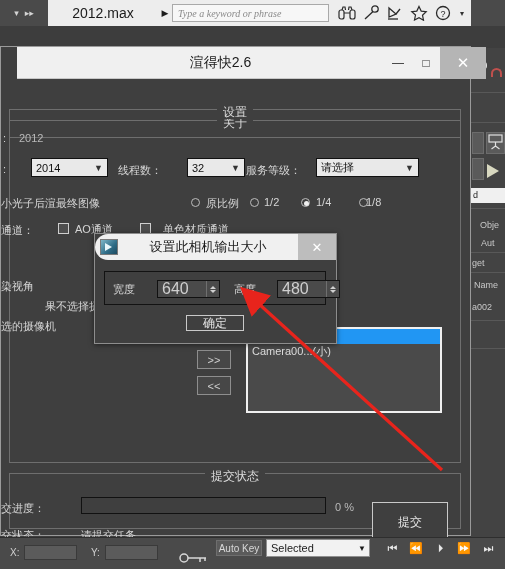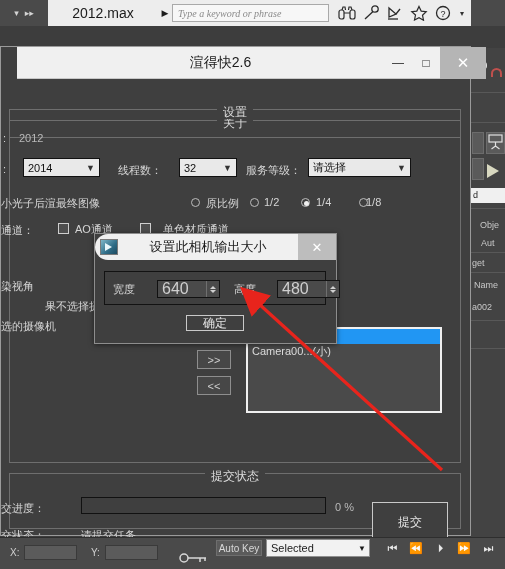--- a/index.html
+++ b/index.html
@@ -96,21 +96,21 @@
   .group-cap {
     position:absolute; top:-8px; left:0; width:100%; text-align:center;
   }
   .group-cap span { background:#3f3f3f; color:#dcdcdc; font-size:12px; padding:0 6px; }
 
   .lbl { position:absolute; color:#d5d5d5; font-size:11px; white-space:nowrap; }
   .lbl.dim { color:#b9b9b9; }
 
   .combo {
     position:absolute; background:#e9e9e9; border:1px solid #111;
-    display:flex; align-items:center; color:#111; font-size:11px; padding-left:4px;
+    display:flex; align-items:center; color:#111; font-size:11px; padding-left:4px;margin-left:8px;
   }
   .combo .cv { flex:1; }
   .combo .ca { font-size:9px; padding-right:4px; color:#333;}
 
   .radio { position:absolute; width:9px; height:9px; border-radius:50%;
     border:1px solid #bdbdbd; background:#3f3f3f; }
   .radio.on::after { content:""; position:absolute; left:2px; top:2px; width:5px;height:5px;
     border-radius:50%; background:#f0f0f0; }
 
   .chk { position:absolute; width:11px; height:11px; background:#4e4e4e; border:1px solid #cfcfcf;}

